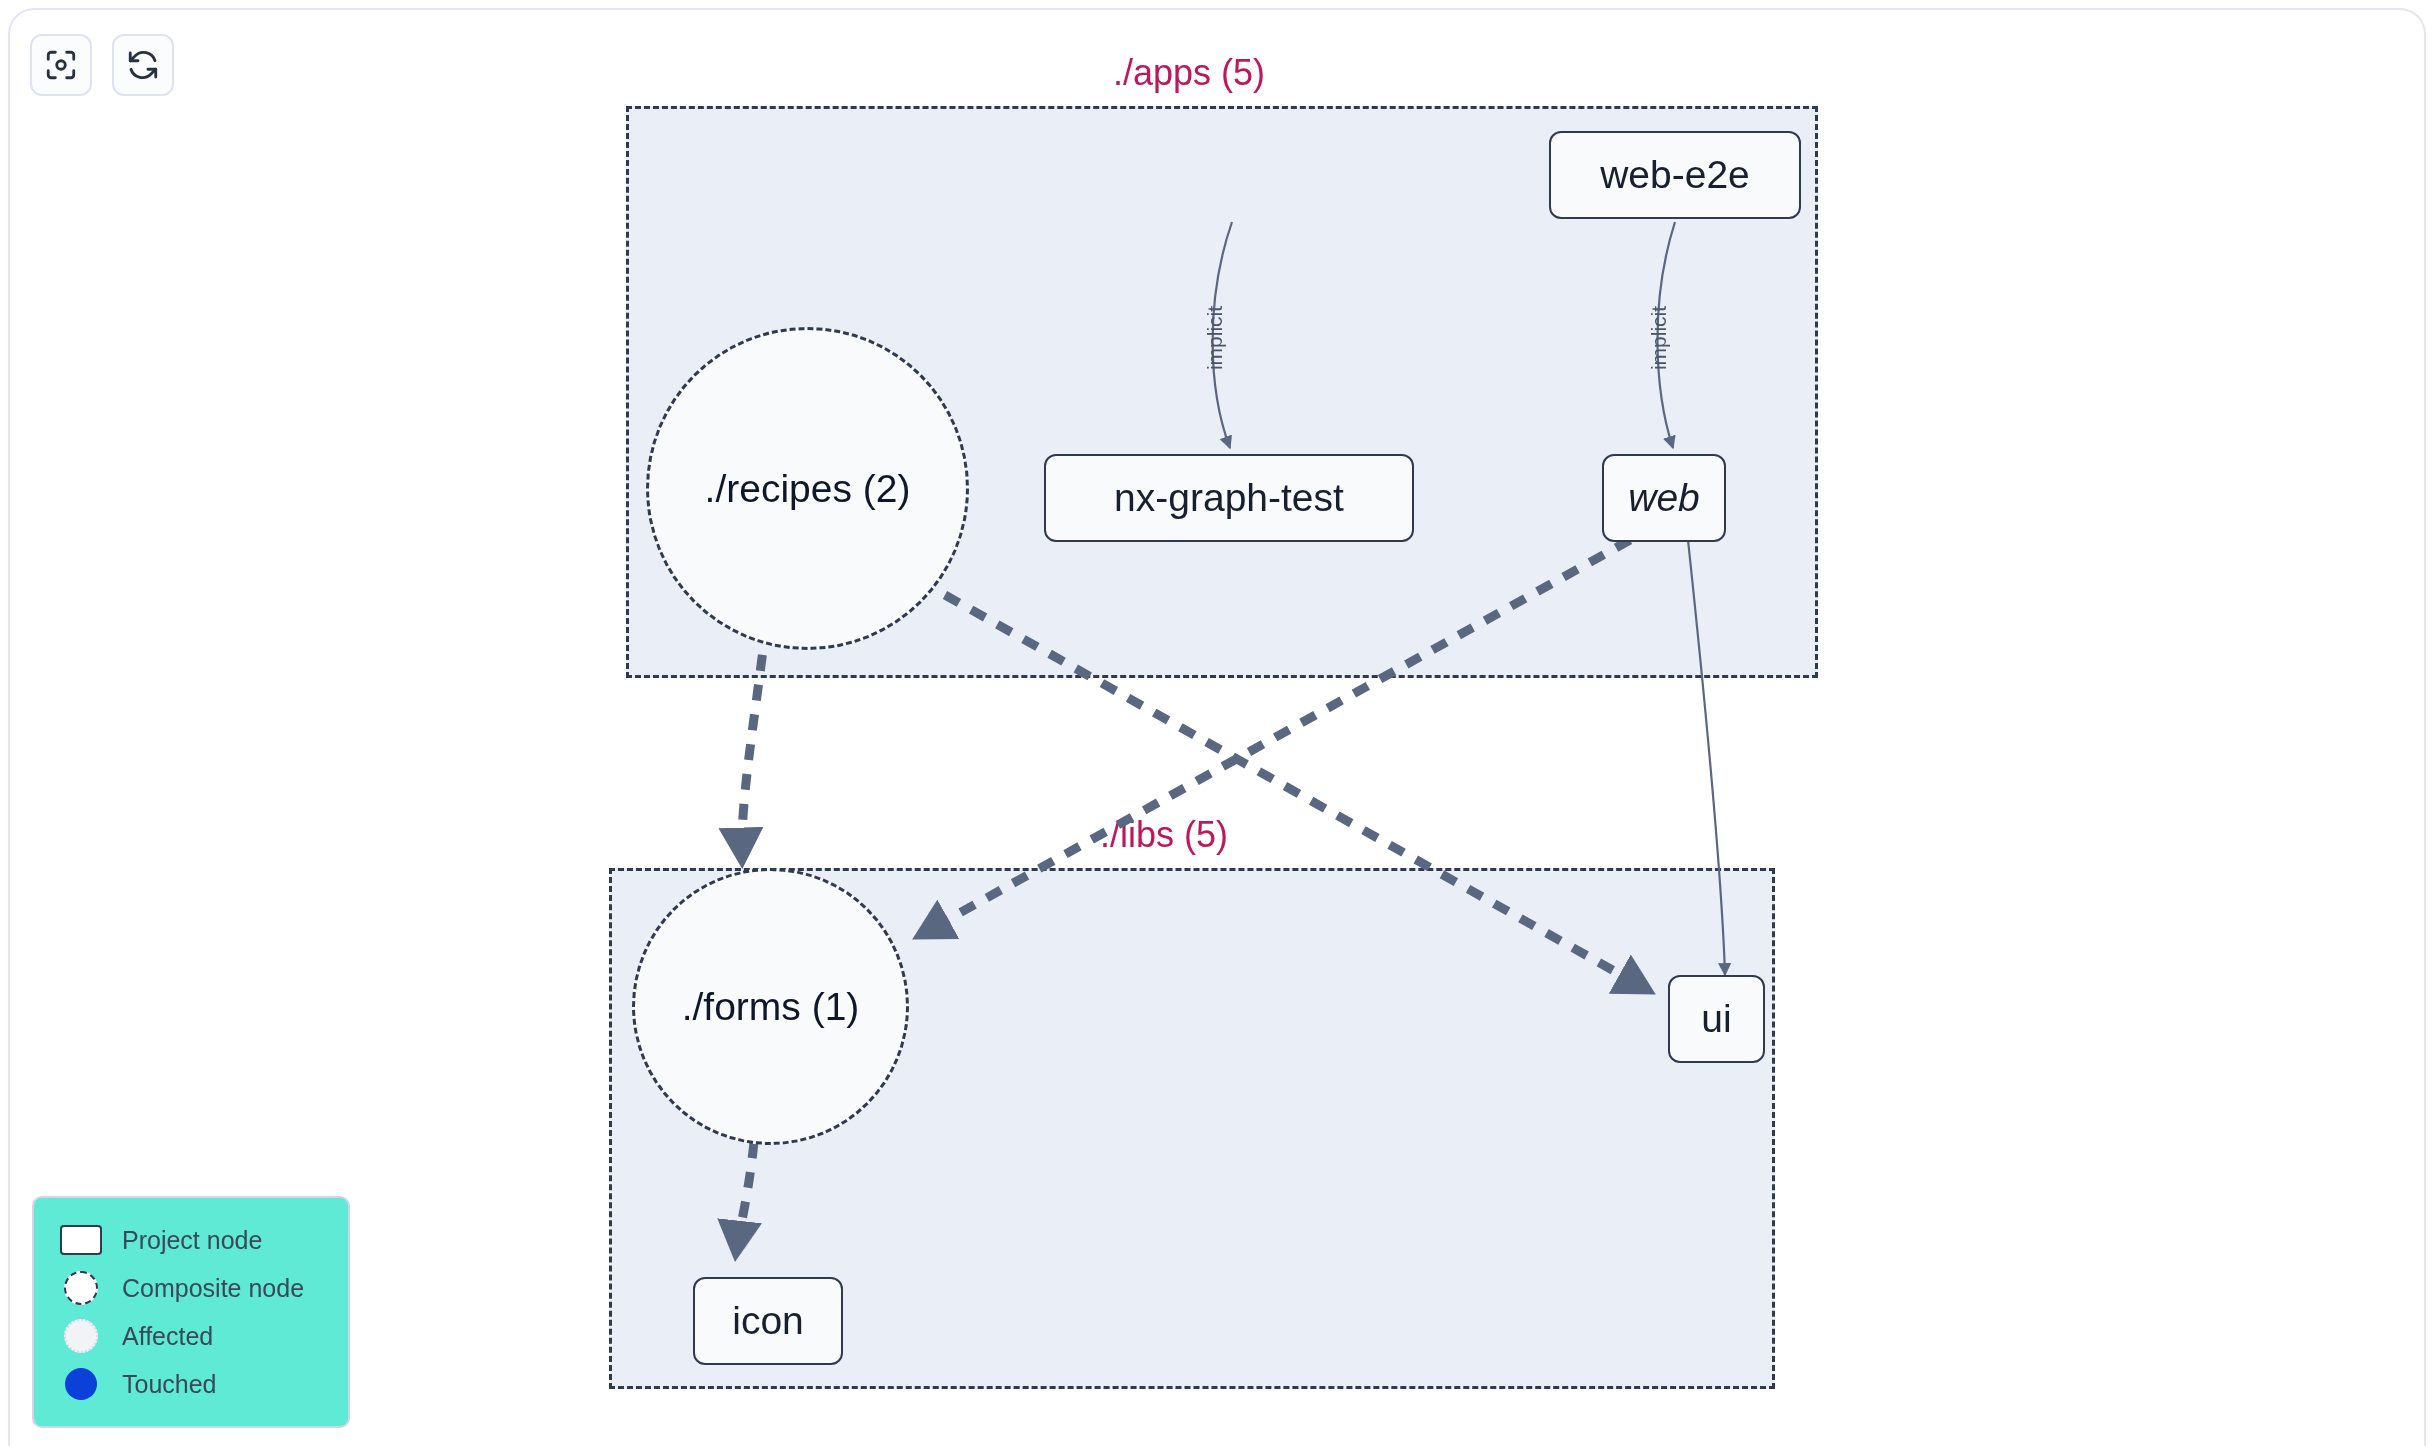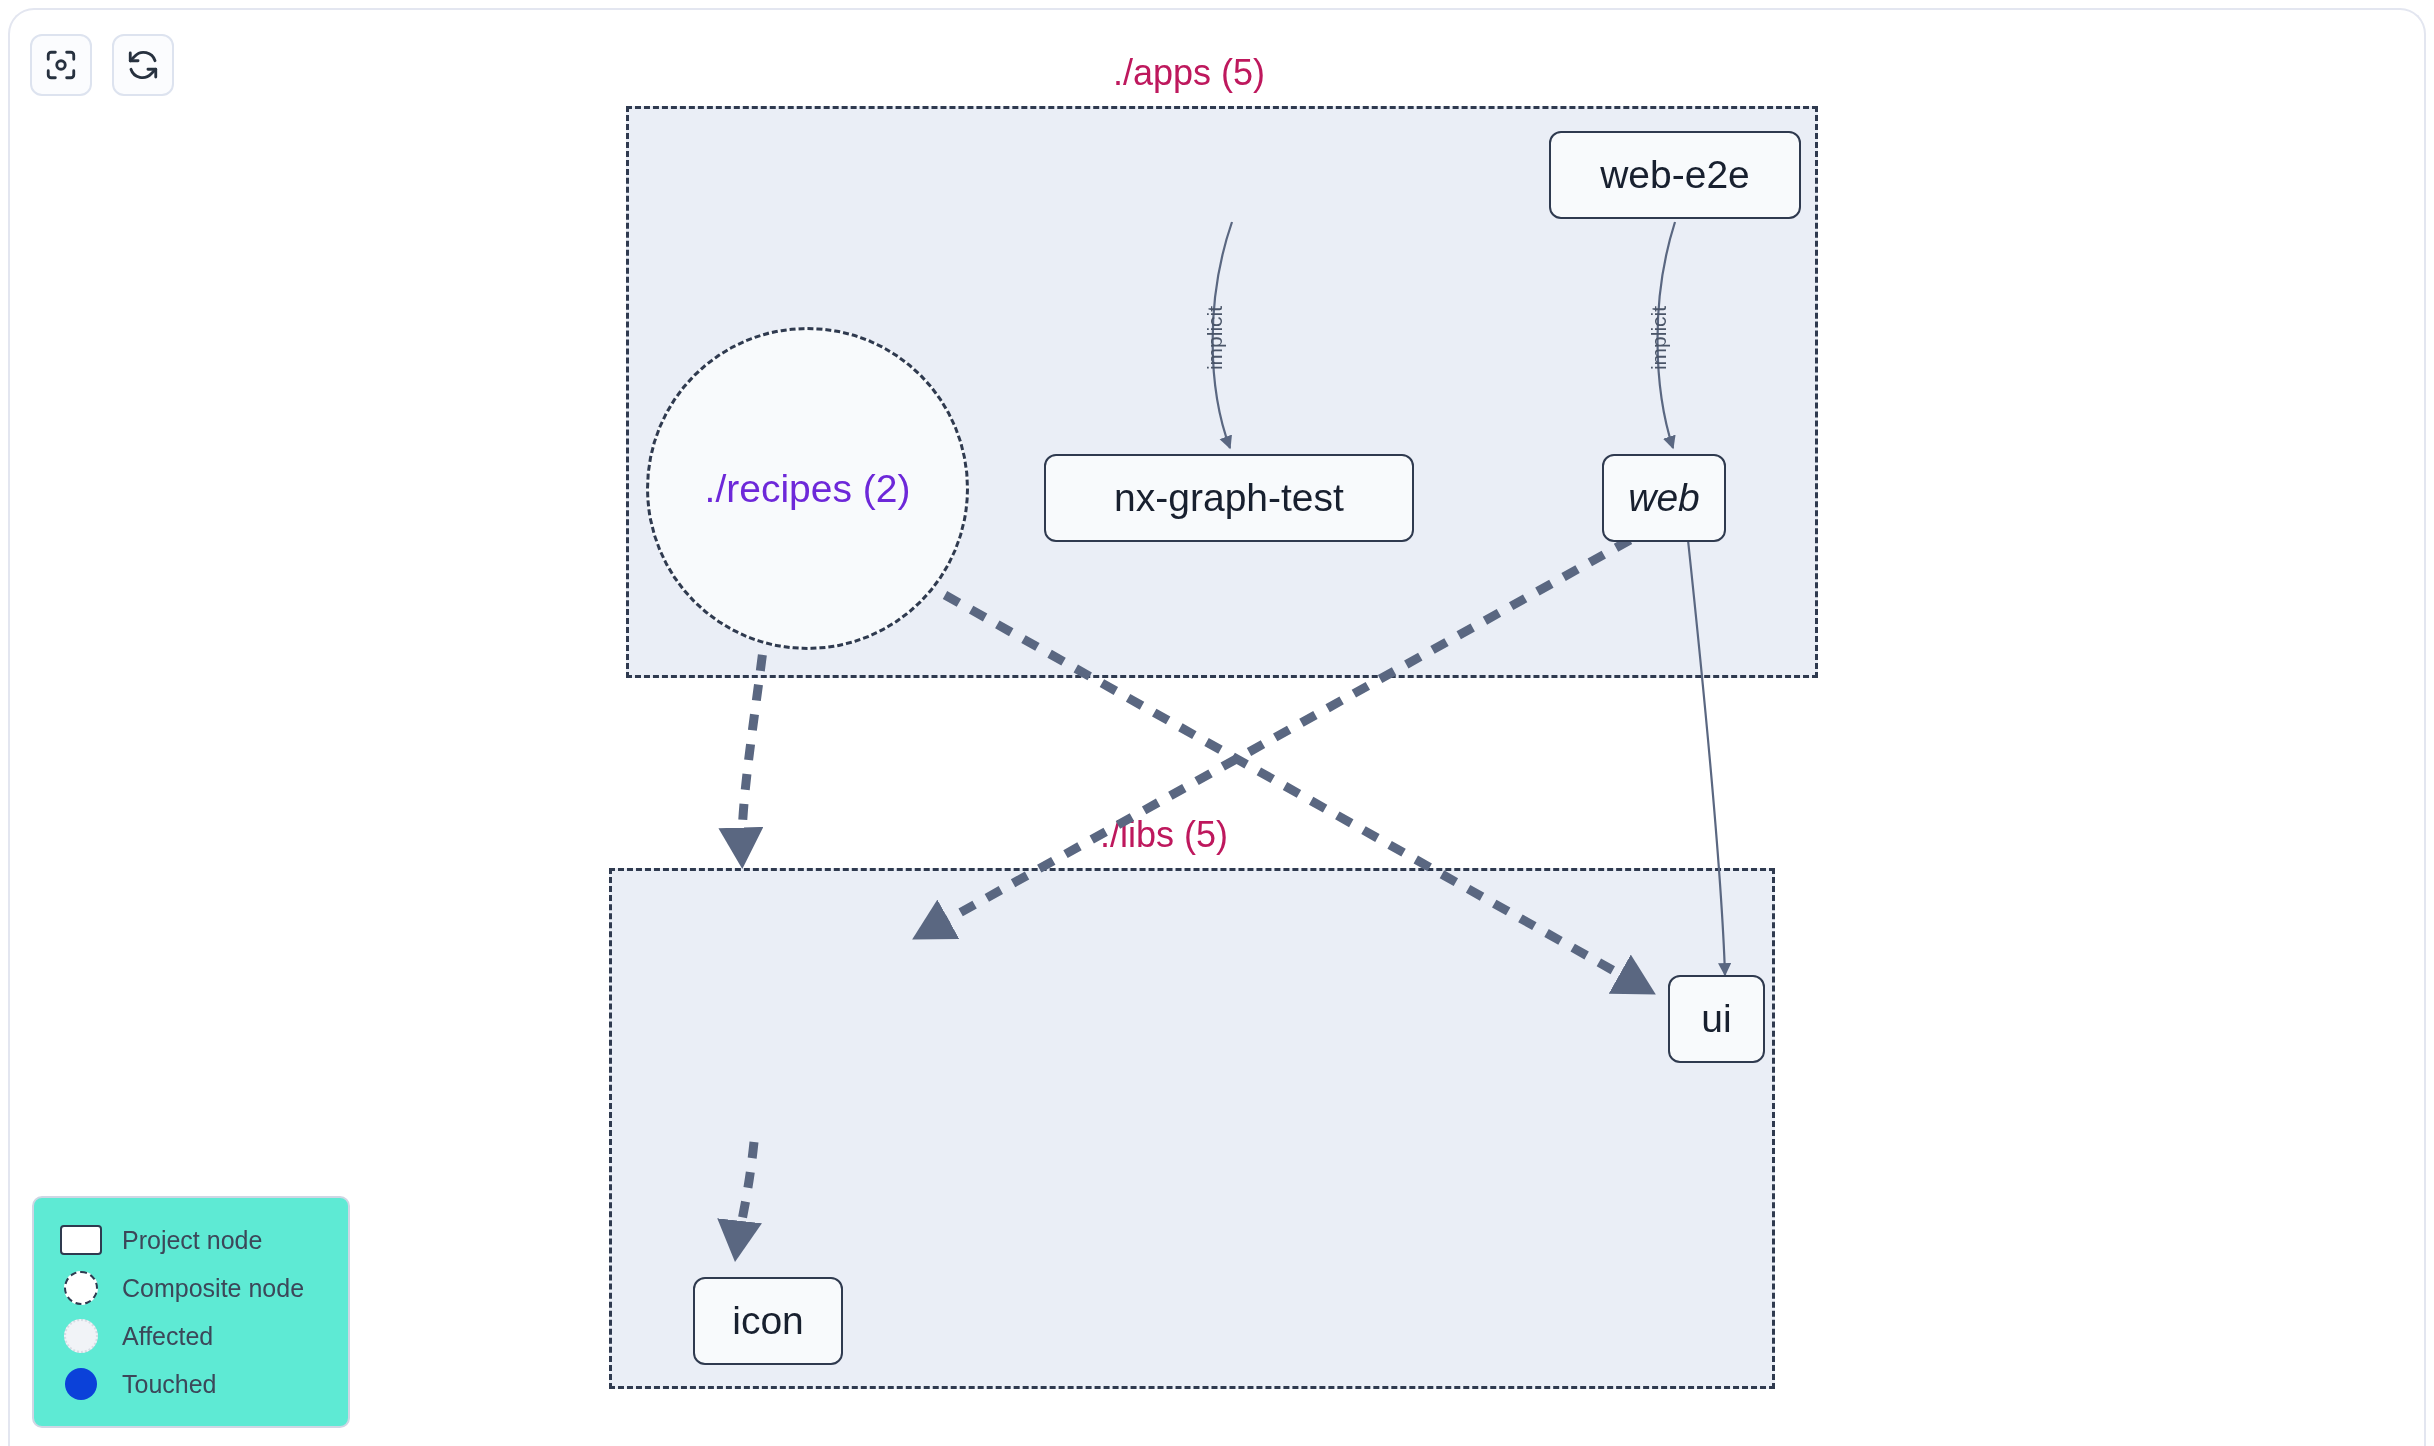--- a/index.html
+++ b/index.html
@@ -96,21 +96,21 @@
 
   
   .composite {
     position: absolute;
     background: #f8fafc;
     border: 3px dashed #2f3a4f;
     border-radius: 50%;
     display: flex;
     align-items: center;
     justify-content: center;
-    color: #6d28d9;
+    color: #0f172a;
     font-size: 39px;
     white-space: nowrap;
     cursor: pointer;
     z-index: 20;
   }
 
   
   .edge-label {
     position: absolute;
     font-size: 21px;
@@ -250,20 +250,23 @@
     </div>
 
     <div class="node" style="left:1044px; top:454px; width:370px; height:88px;">
       <span>nx-graph-test</span>
     </div>
 
     <div class="node" style="left:1602px; top:454px; width:124px; height:88px;font-style:italic;">
       <span>web</span>
     </div>
 
+    <div class="composite" style="left:632px; top:868px; width:277px; height:277px;">
+      <span>./forms (1)</span>
+    </div>
 
     <div class="node" style="left:1668px; top:975px; width:97px; height:88px;">
       <span>ui</span>
     </div>
 
     <div class="node" style="left:693px; top:1277px; width:150px; height:88px;">
       <span>icon</span>
     </div>
   </div>
 

